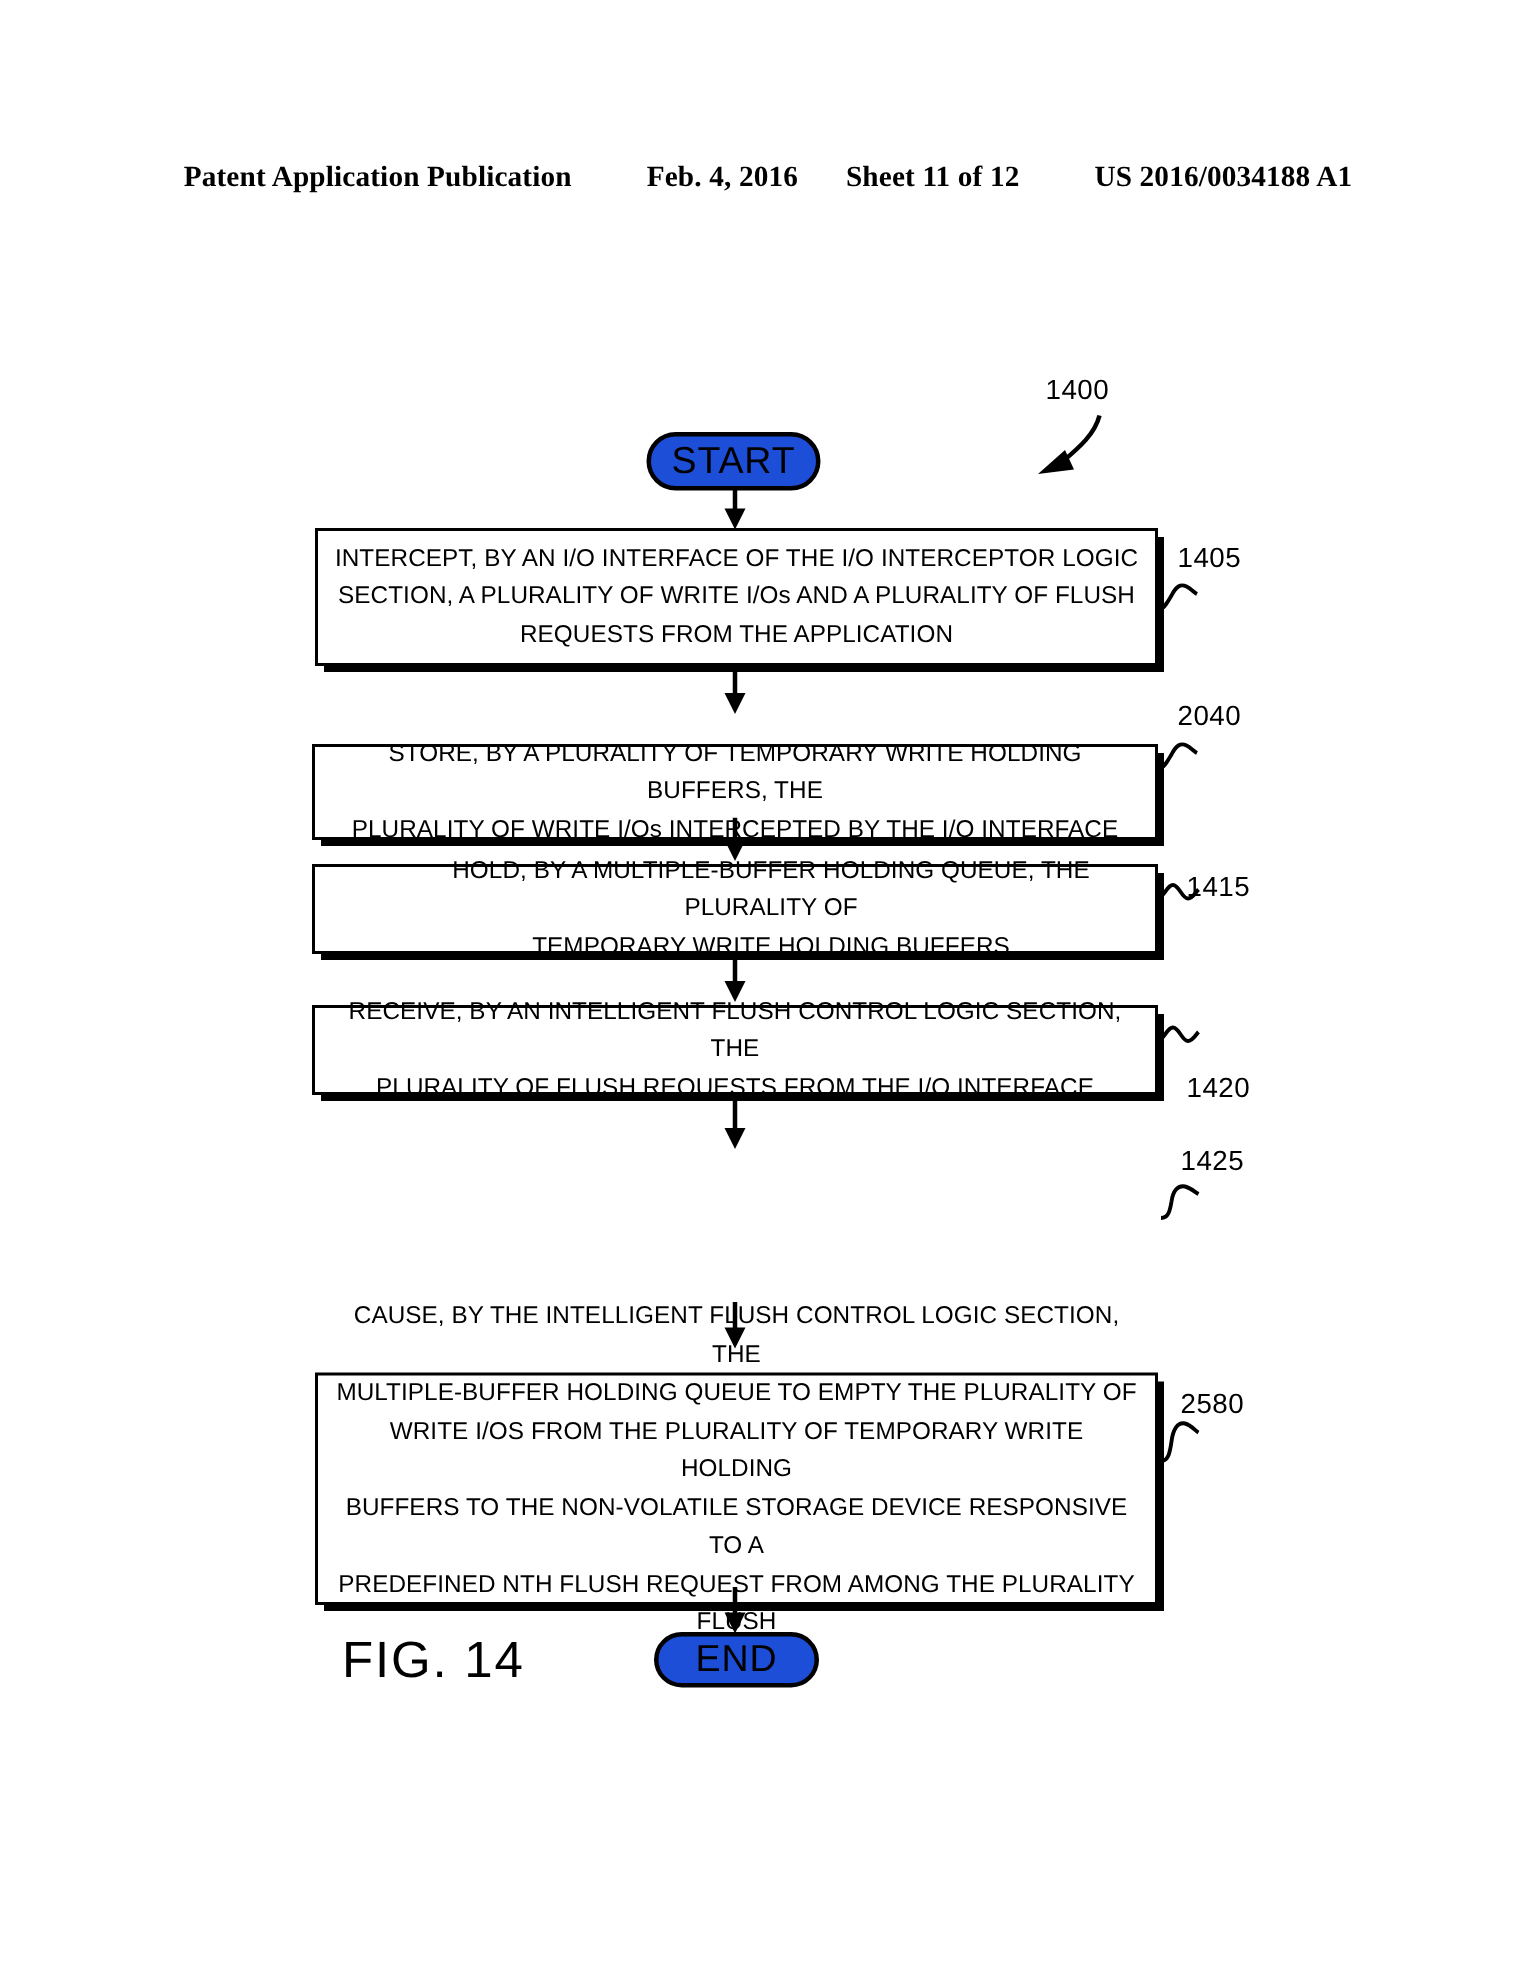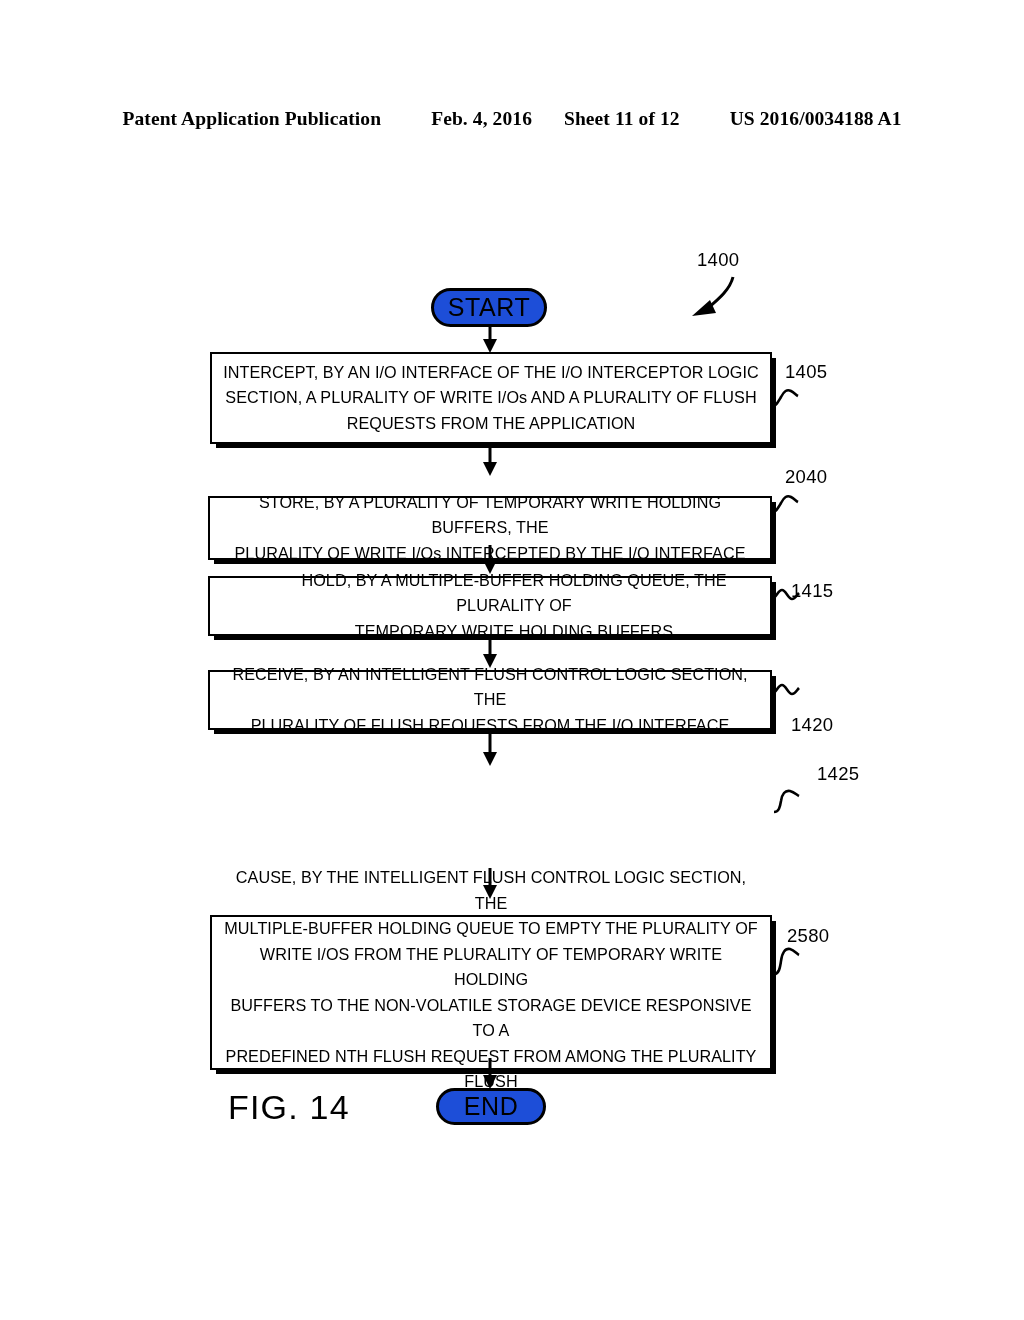--- a/index.html
+++ b/index.html
@@ -188,21 +188,21 @@
   <div class="ref-num" style="left:791px; top:674px;margin-top:40px;">1420</div>
 
   <svg class="connector" style="left:480px; top:733px;" width="20" height="34" viewBox="0 0 20 34">
     <line x1="10" y1="0" x2="10" y2="22" stroke="#000" stroke-width="3"></line>
     <path d="M3,19 L17,19 L10,33 Z" fill="#000"></path>
   </svg>
 
   <svg class="ref-leader" style="left:772px; top:785px;" width="30" height="30" viewBox="0 0 30 30">
     <path d="M2,27 C7,27 8,22 9,16 C10,9 13,5 18,6 C22,7 25,10 27,11" fill="none" stroke="#000" stroke-width="2.6"></path>
   </svg>
-  <div class="ref-num" style="left:817px; top:763px;">1425</div>
+  <div class="ref-num" style="left:787px; top:763px;">1425</div>
 
   <svg class="connector" style="left:480px; top:868px;" width="20" height="32" viewBox="0 0 20 32">
     <line x1="10" y1="0" x2="10" y2="20" stroke="#000" stroke-width="3"></line>
     <path d="M3,17 L17,17 L10,31 Z" fill="#000"></path>
   </svg>
 
   <div class="process-box" style="left:210px; top:900px; width:562px; height:155px;margin-top:15px;">
     <div class="box-text">CAUSE, BY THE INTELLIGENT FLUSH CONTROL LOGIC SECTION, THE
 MULTIPLE-BUFFER HOLDING QUEUE TO EMPTY THE PLURALITY OF
 WRITE I/OS FROM THE PLURALITY OF TEMPORARY WRITE HOLDING

